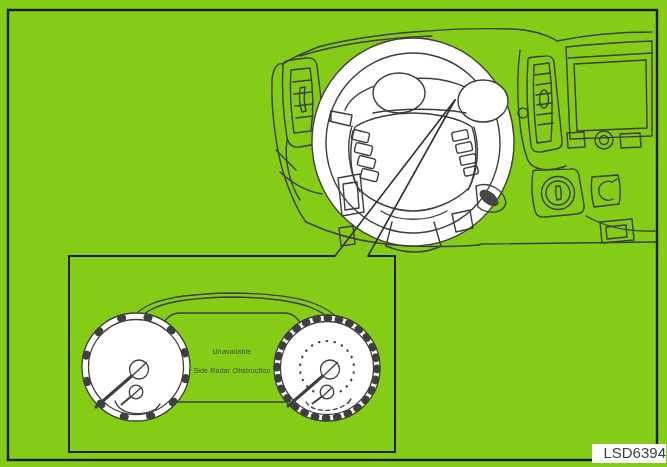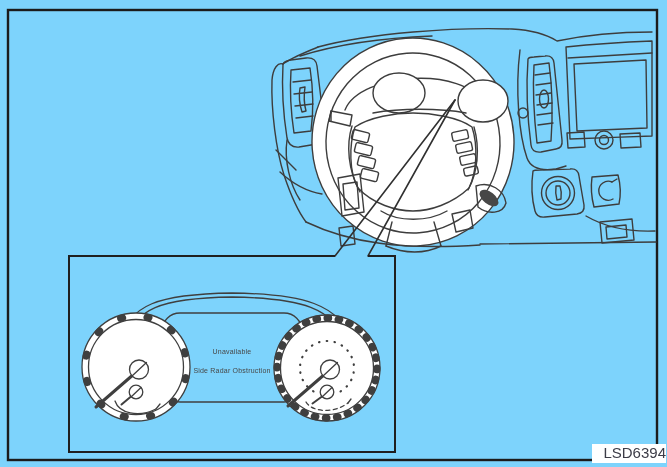--- a/index.html
+++ b/index.html
@@ -1,17 +1,17 @@
 <!DOCTYPE html>
 <html><head>
 <meta charset="utf-8">
 <style>
   html,body{margin:0;padding:0;background:#ffffff;}
   .stage{
-    position:relative;width:667px;height:467px;background:#7dd3fc;
+    position:relative;width:667px;height:467px;background:#84cc16;
     font-family:"Liberation Sans",sans-serif;overflow:hidden;
   }
   .stage svg{position:absolute;left:0;top:0;}
   .overlay{position:absolute;color:#4a4a4a;}
   .msg{left:162px;width:140px;text-align:center;font-size:7px;line-height:9px;letter-spacing:.2px;color:#474747;}
   .msg1{top:347px;}
   .msg2{top:366px;}
   .code-label{
     left:592px;top:444px;width:74px;height:19px;text-align:right;
     font-size:15px;line-height:18px;color:#3c3c47;background:#ffffff;

